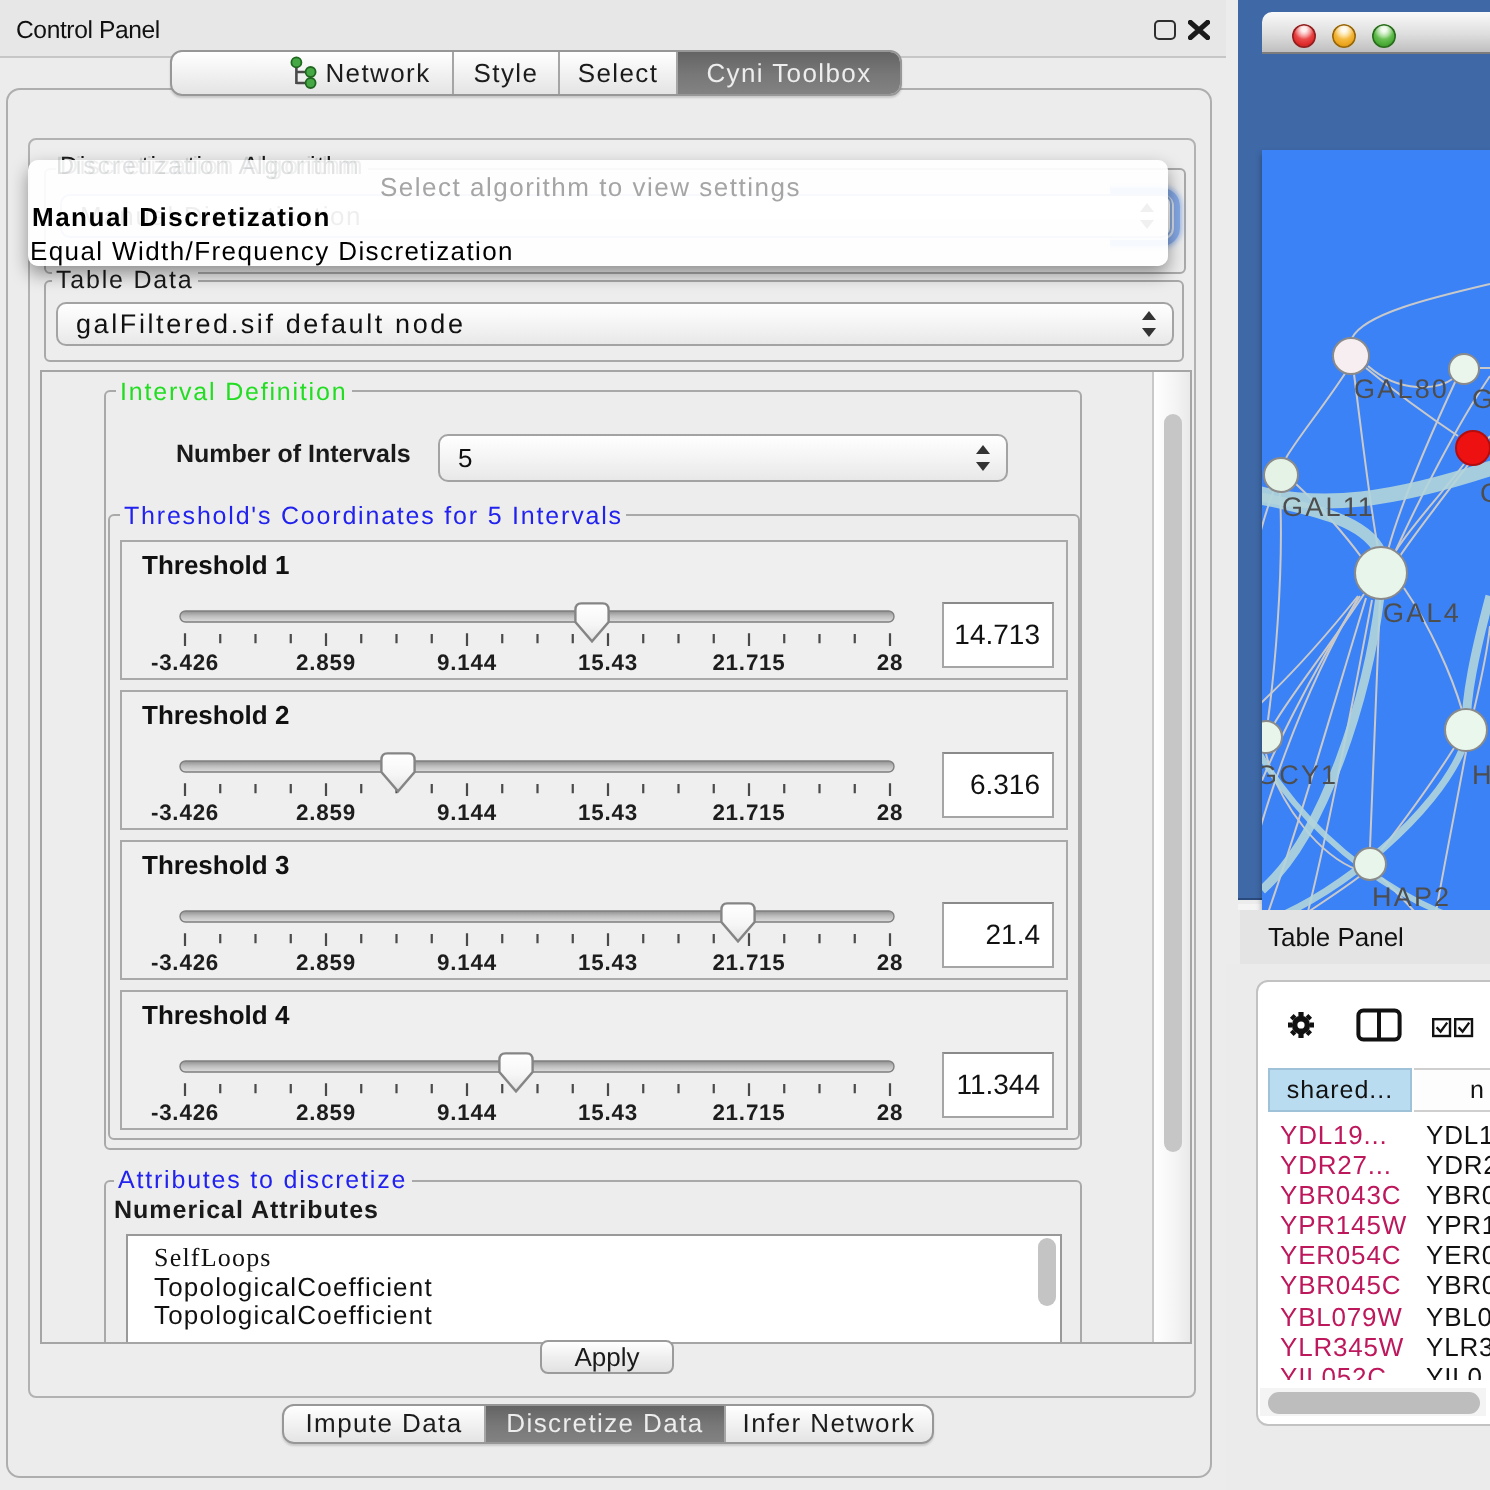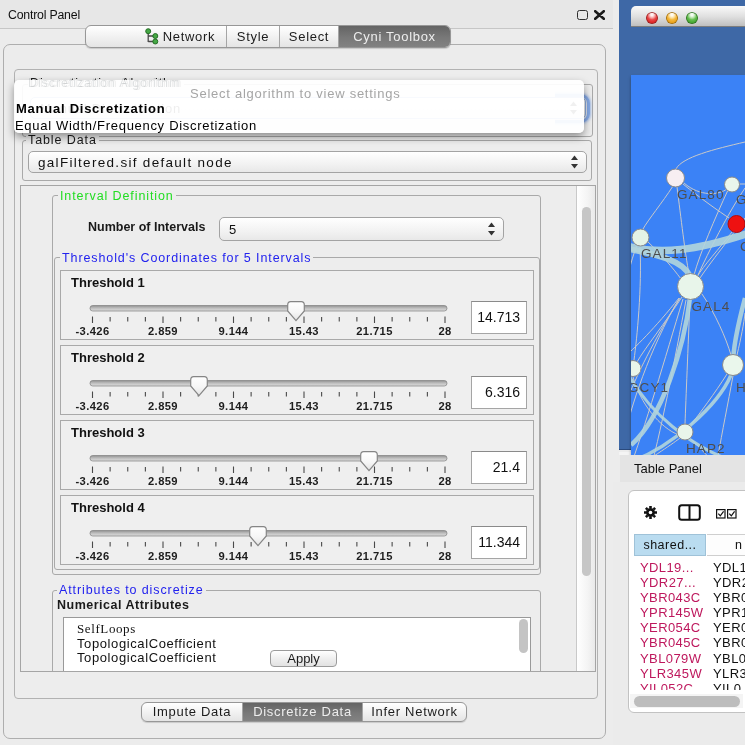--- a/index.html
+++ b/index.html
@@ -210,21 +210,21 @@
     <div class="rowtxt" style="position:absolute;left:13px;top:3px;font-size:13px;letter-spacing:0.6px;font-family:Liberation Serif, serif;">SelfLoops</div>
     <div class="rowtxt" style="position:absolute;left:13px;top:17.5px;font-size:13px;letter-spacing:0.6px;">TopologicalCoefficient</div>
     <div class="rowtxt" style="position:absolute;left:13px;top:32px;font-size:13px;letter-spacing:0.6px;">TopologicalCoefficient</div>
     <div style="position:absolute;right:2px;top:1px;width:9px;height:34px;background:#c4c4c4;border-radius:5px;"></div>
   </div>
 </div>
 
 <div class="abs" style="left:576px;top:186px;width:19px;height:485px;background:linear-gradient(90deg,#ffffff,#f4f4f4 60%,#e9e9e9);border-left:1px solid #c9c9c9;"></div>
 <div class="abs" style="left:582px;top:207px;width:9px;height:369px;background:#c6c6c6;border-radius:5px;"></div>
 
-<div class="abs" style="left:270px;top:650px;width:67px;height:17px;border:1px solid #9b9b9b;border-radius:4px;
+<div class="abs" style="left:270px;top:670px;width:67px;height:17px;border:1px solid #9b9b9b;border-radius:4px;
   background:linear-gradient(#ffffff,#efefef 50%,#e2e2e2);font-size:13px;display:flex;align-items:center;justify-content:center;">Apply</div>
 
 <div class="seg" style="left:141px;top:701.6px;height:20.5px;">
   <div class="s" style="width:101px;">Impute Data</div>
   <div class="s sel" style="width:120px;">Discretize Data</div>
   <div class="s" style="width:103px;">Infer Network</div>
 </div>
 
 <div class="abs" style="left:14px;top:79.5px;width:570px;height:53.5px;background:rgba(255,255,255,0.93);
   border-radius:5px;box-shadow:0 4px 9px rgba(0,0,0,0.4);z-index:30;"></div>

